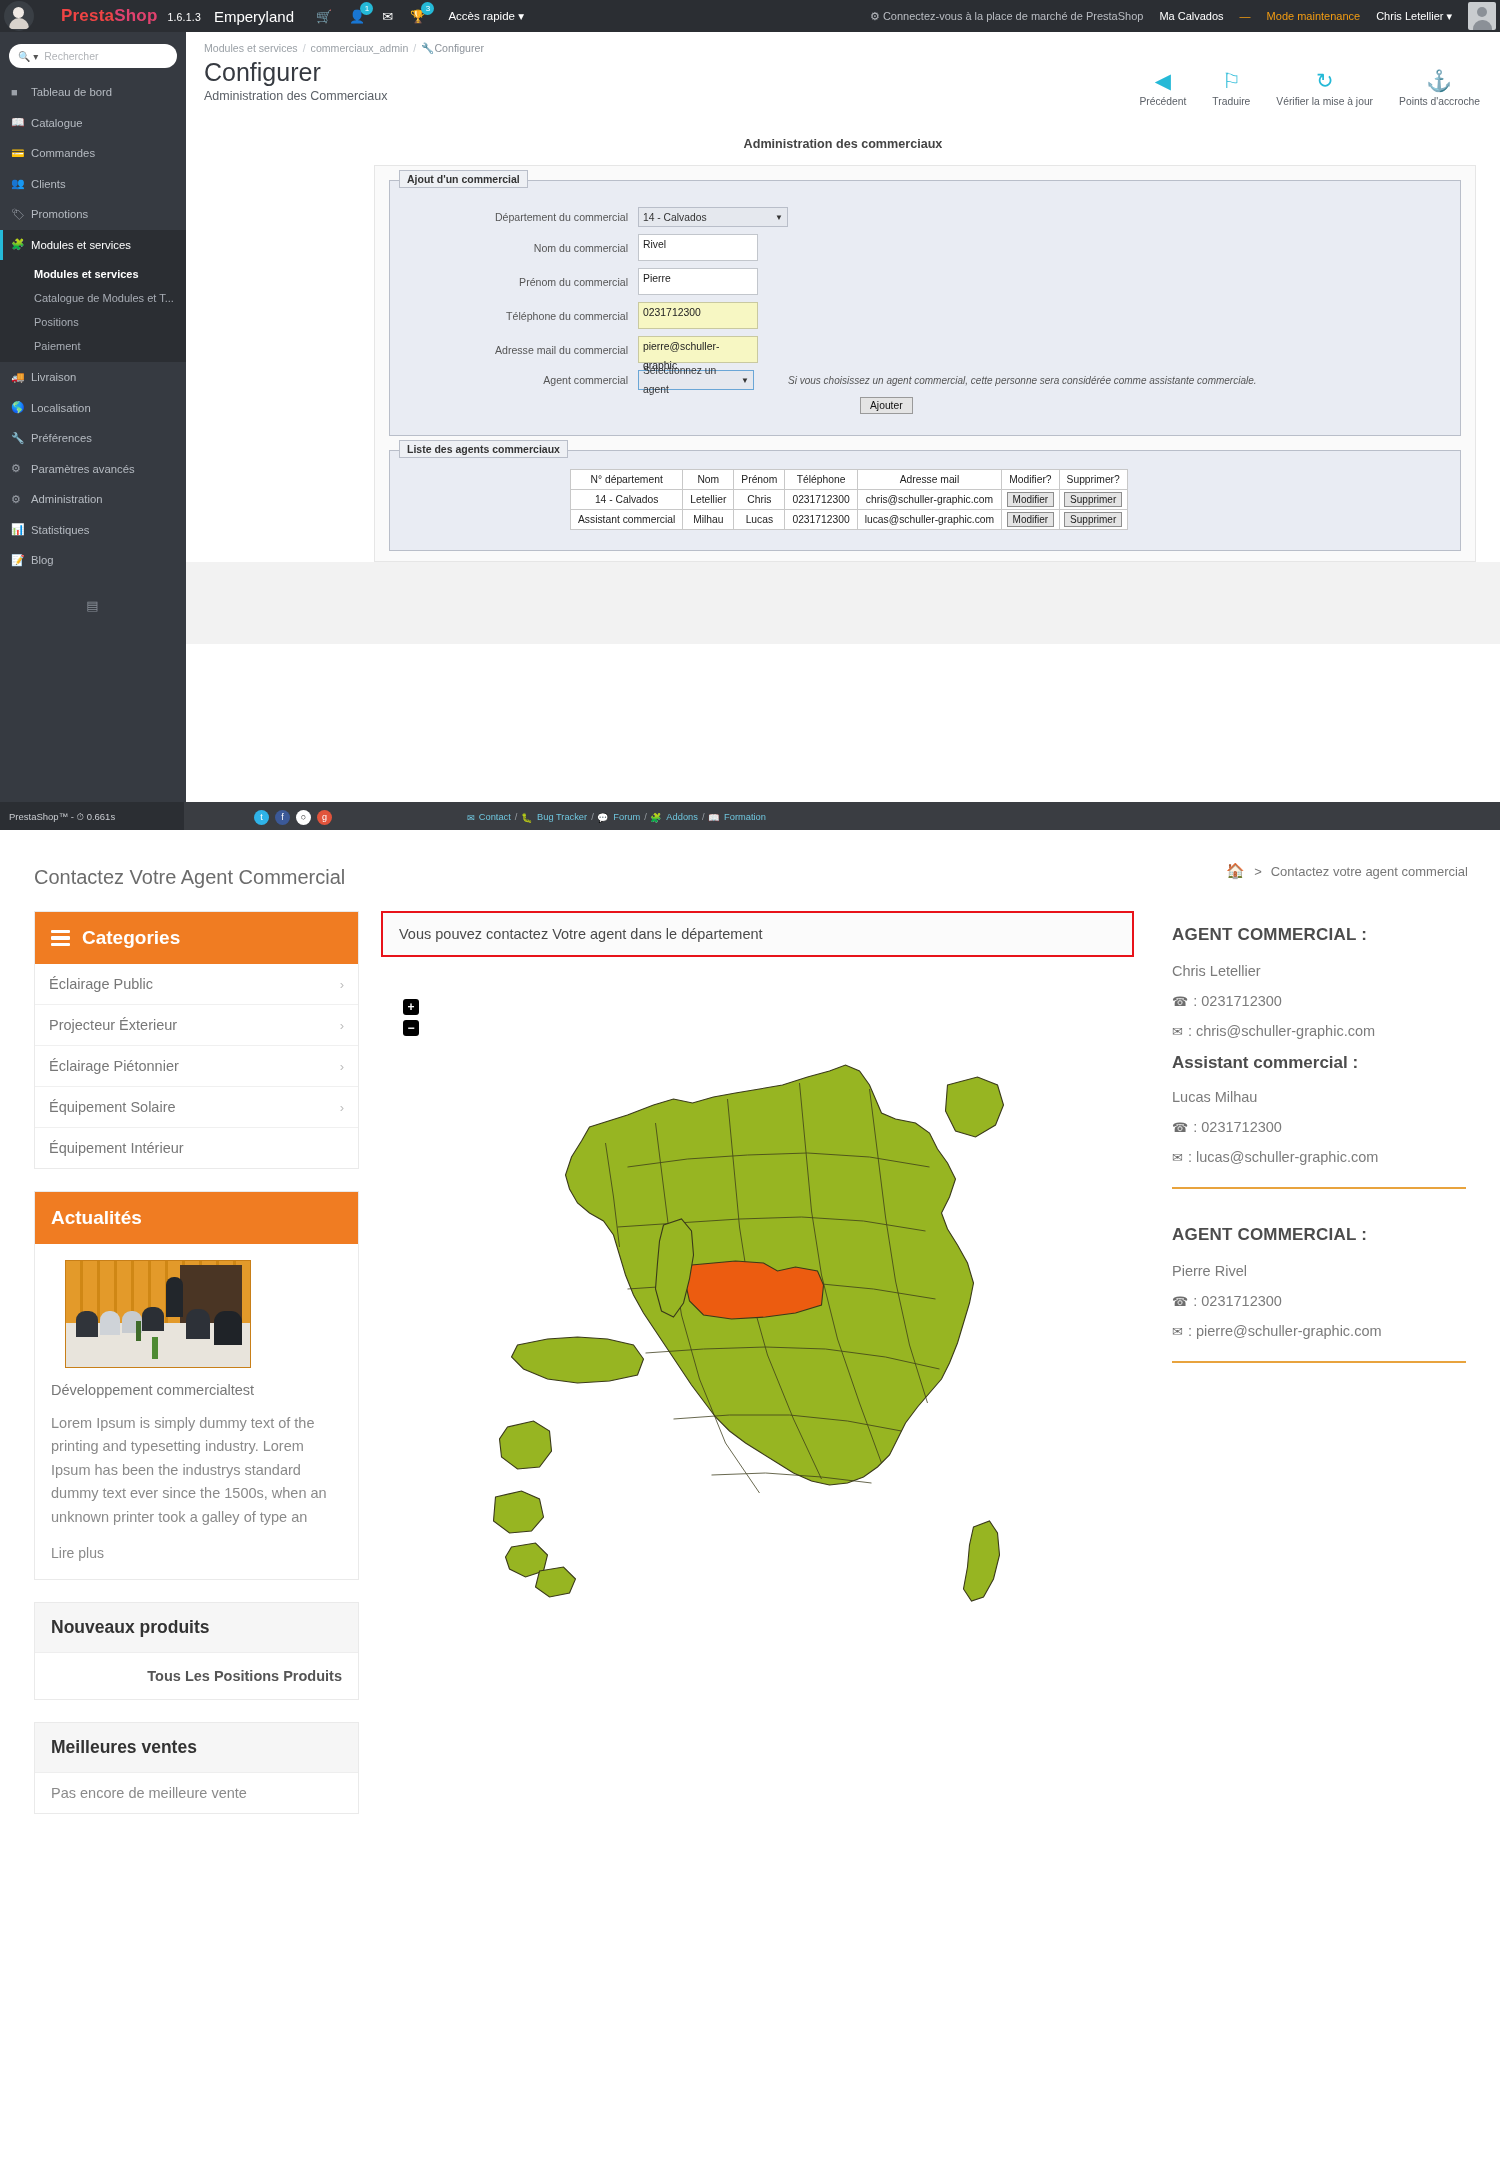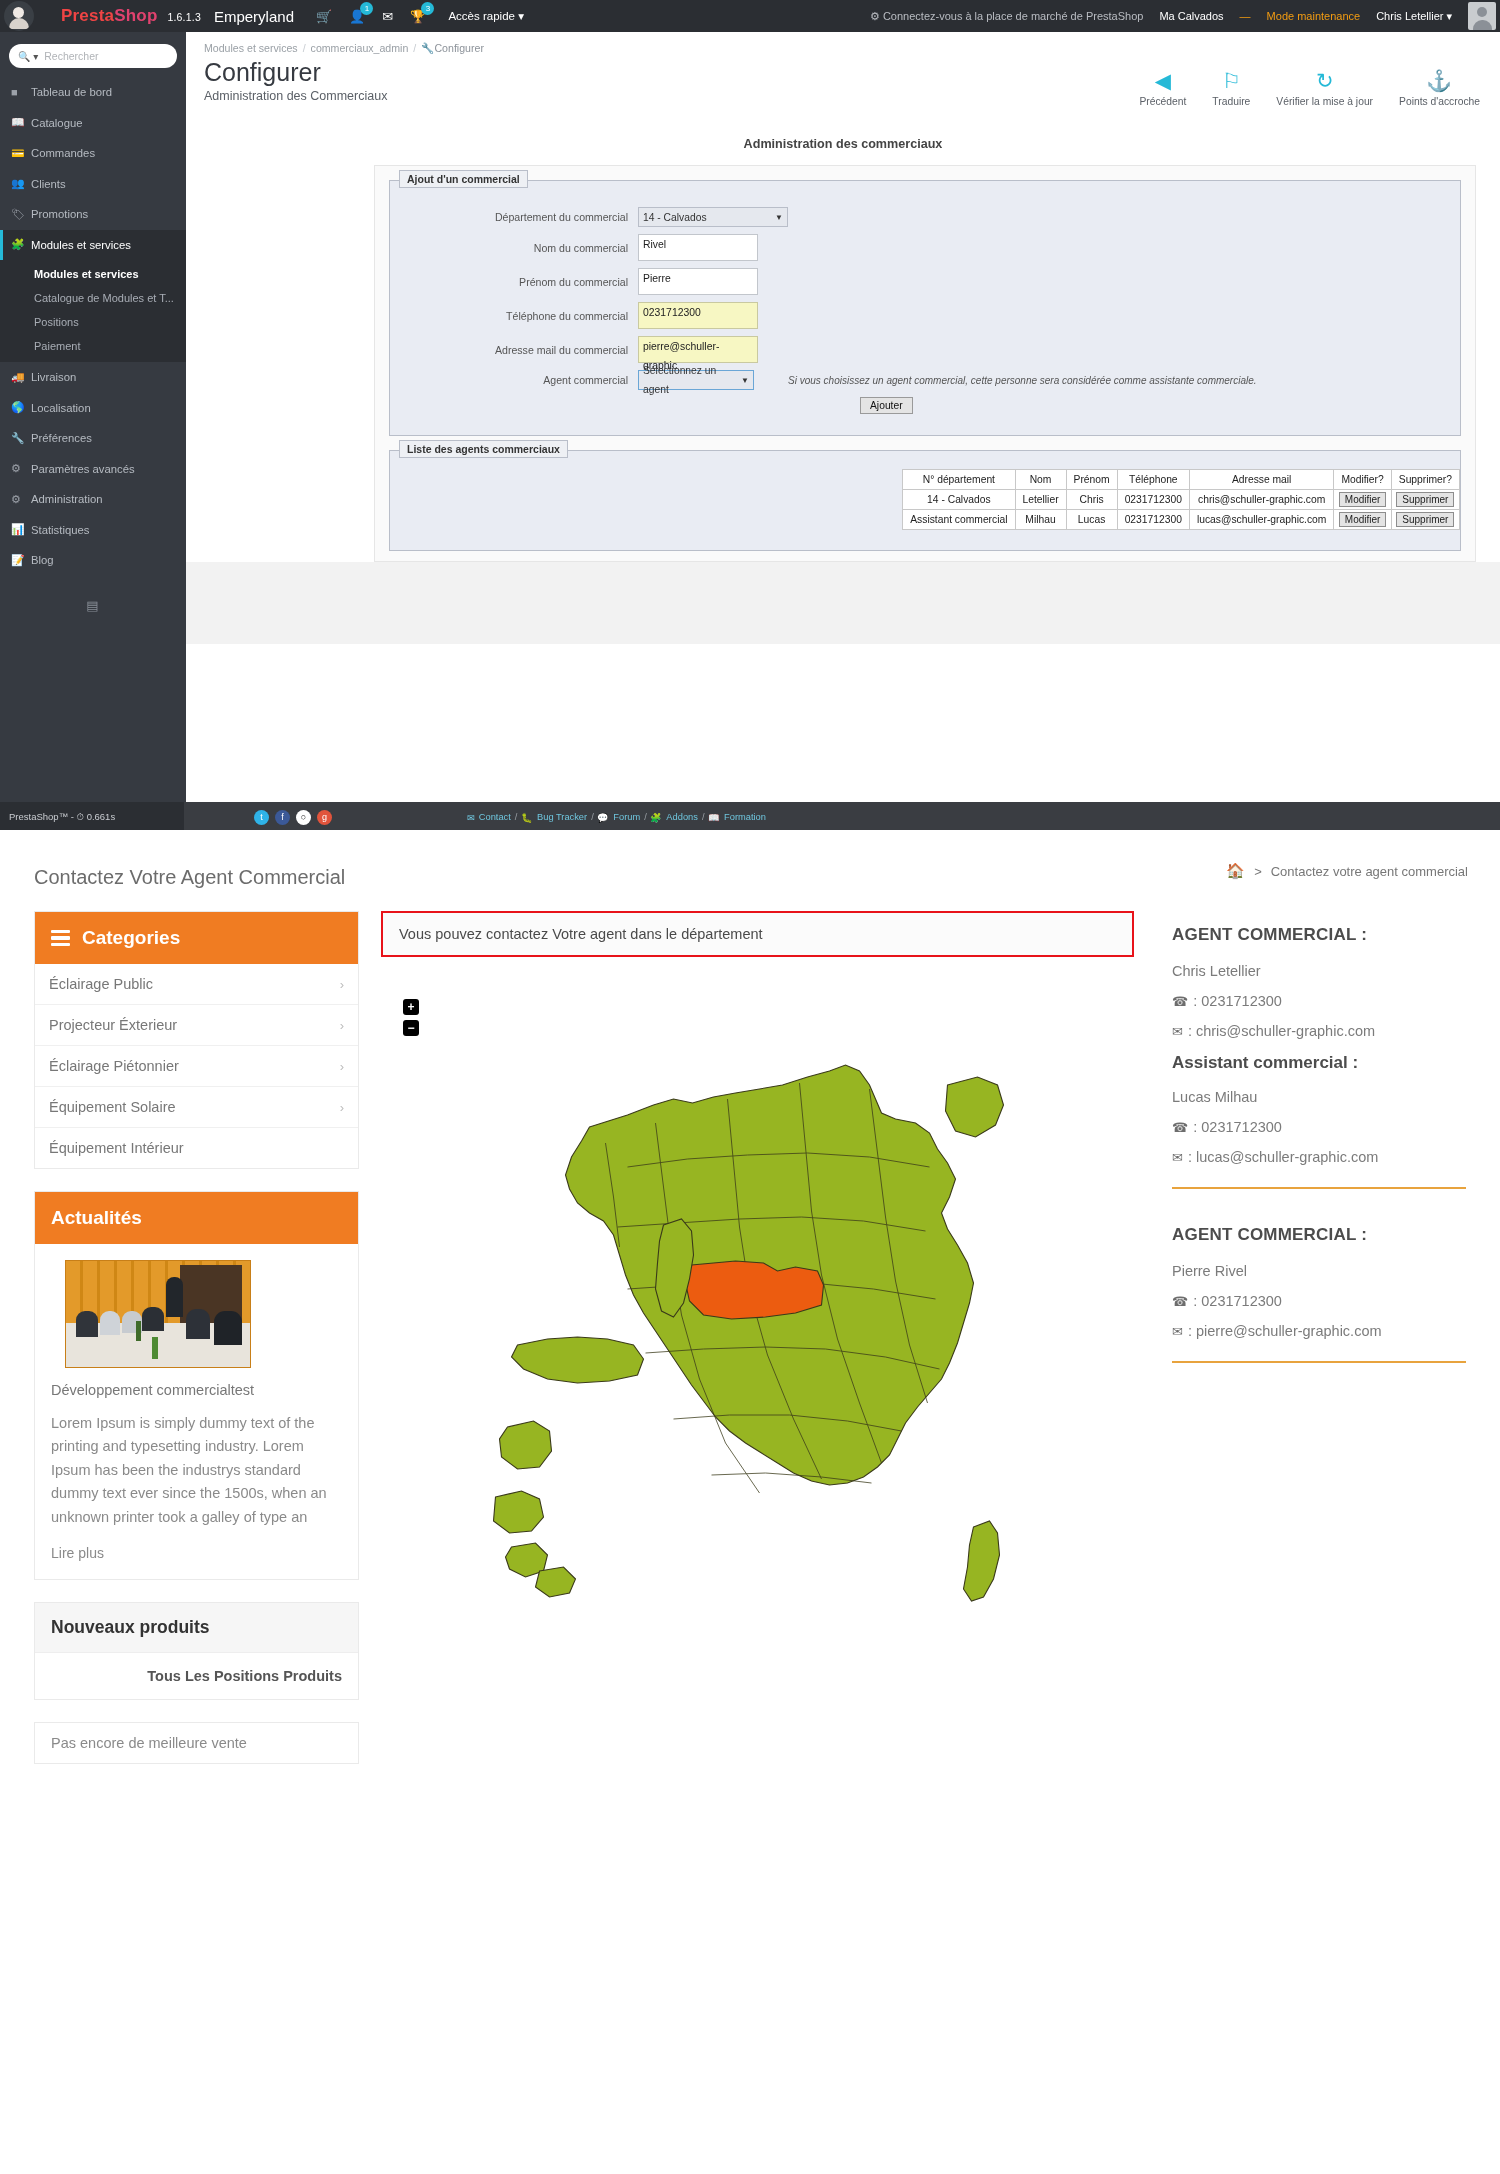--- a/index.html
+++ b/index.html
@@ -97,21 +97,21 @@
     width:150px; height:20px; border:1px solid #b9bec9; background:#e5e8ee; font-size:10.3px;
     padding:0 4px; line-height:19px; color:#333; display:flex; align-items:center; justify-content:space-between;
   }
   .fselect.blue { border:1px solid #6aa6d6; background:#e5e8ee; width:116px;}
   .fselect .car { font-size:8px; }
   .fhint { font-size:10px; font-style:italic; color:#555; margin-left:34px; }
   .addbtn {
     margin-left:470px; background:#e4e4e4; border:1px solid #9a9a9a; font-size:10.3px;
     padding:2px 9px; cursor:pointer; color:#111;
   }
-  .tblwrap { padding:18px 0 20px 0; display:flex; justify-content:flex-end; padding-left:180px; }
+  .tblwrap { padding:18px 0 20px 0; display:flex; justify-content:flex-start; padding-left:180px; }
   table.agents { border-collapse:collapse; border:1px solid #8d8d8d; background:#fff; }
   table.agents th {
     border:1px solid #c8c8c8; font-size:10.3px; font-weight:normal; color:#222;
     padding:4px 7px; background:#fff; text-align:center;
   }
   table.agents td {
     border:1px solid #c8c8c8; font-size:10.3px; color:#222; padding:4px 7px; text-align:center;
   }
   table.agents td.btnc { padding:2px 3px; }
   .minibtn { background:#e4e4e4; border:1px solid #8d8d8d; font-size:10px; padding:1px 5px; cursor:pointer; }
@@ -511,20 +511,21 @@
             <div class="news-more">Lire plus</div>
           </div>
         </div>
 
         <div class="block">
           <div class="block-head-plain">Nouveaux produits</div>
           <div class="np-body"><span class="np-link">Tous Les Positions Produits</span></div>
         </div>
 
         <div class="block">
+          <div class="block-head-plain">Meilleures ventes</div>
           <div class="bs-body">Pas encore de meilleure vente</div>
         </div>
       </div>
 
       <div class="col-mid">
         <div class="alert-box">Vous pouvez contactez Votre agent dans le département</div>
         <div class="map-area">
           <div class="zoom-ctrls">
             <div class="zbtn">+</div>
             <div class="zbtn">−</div>

